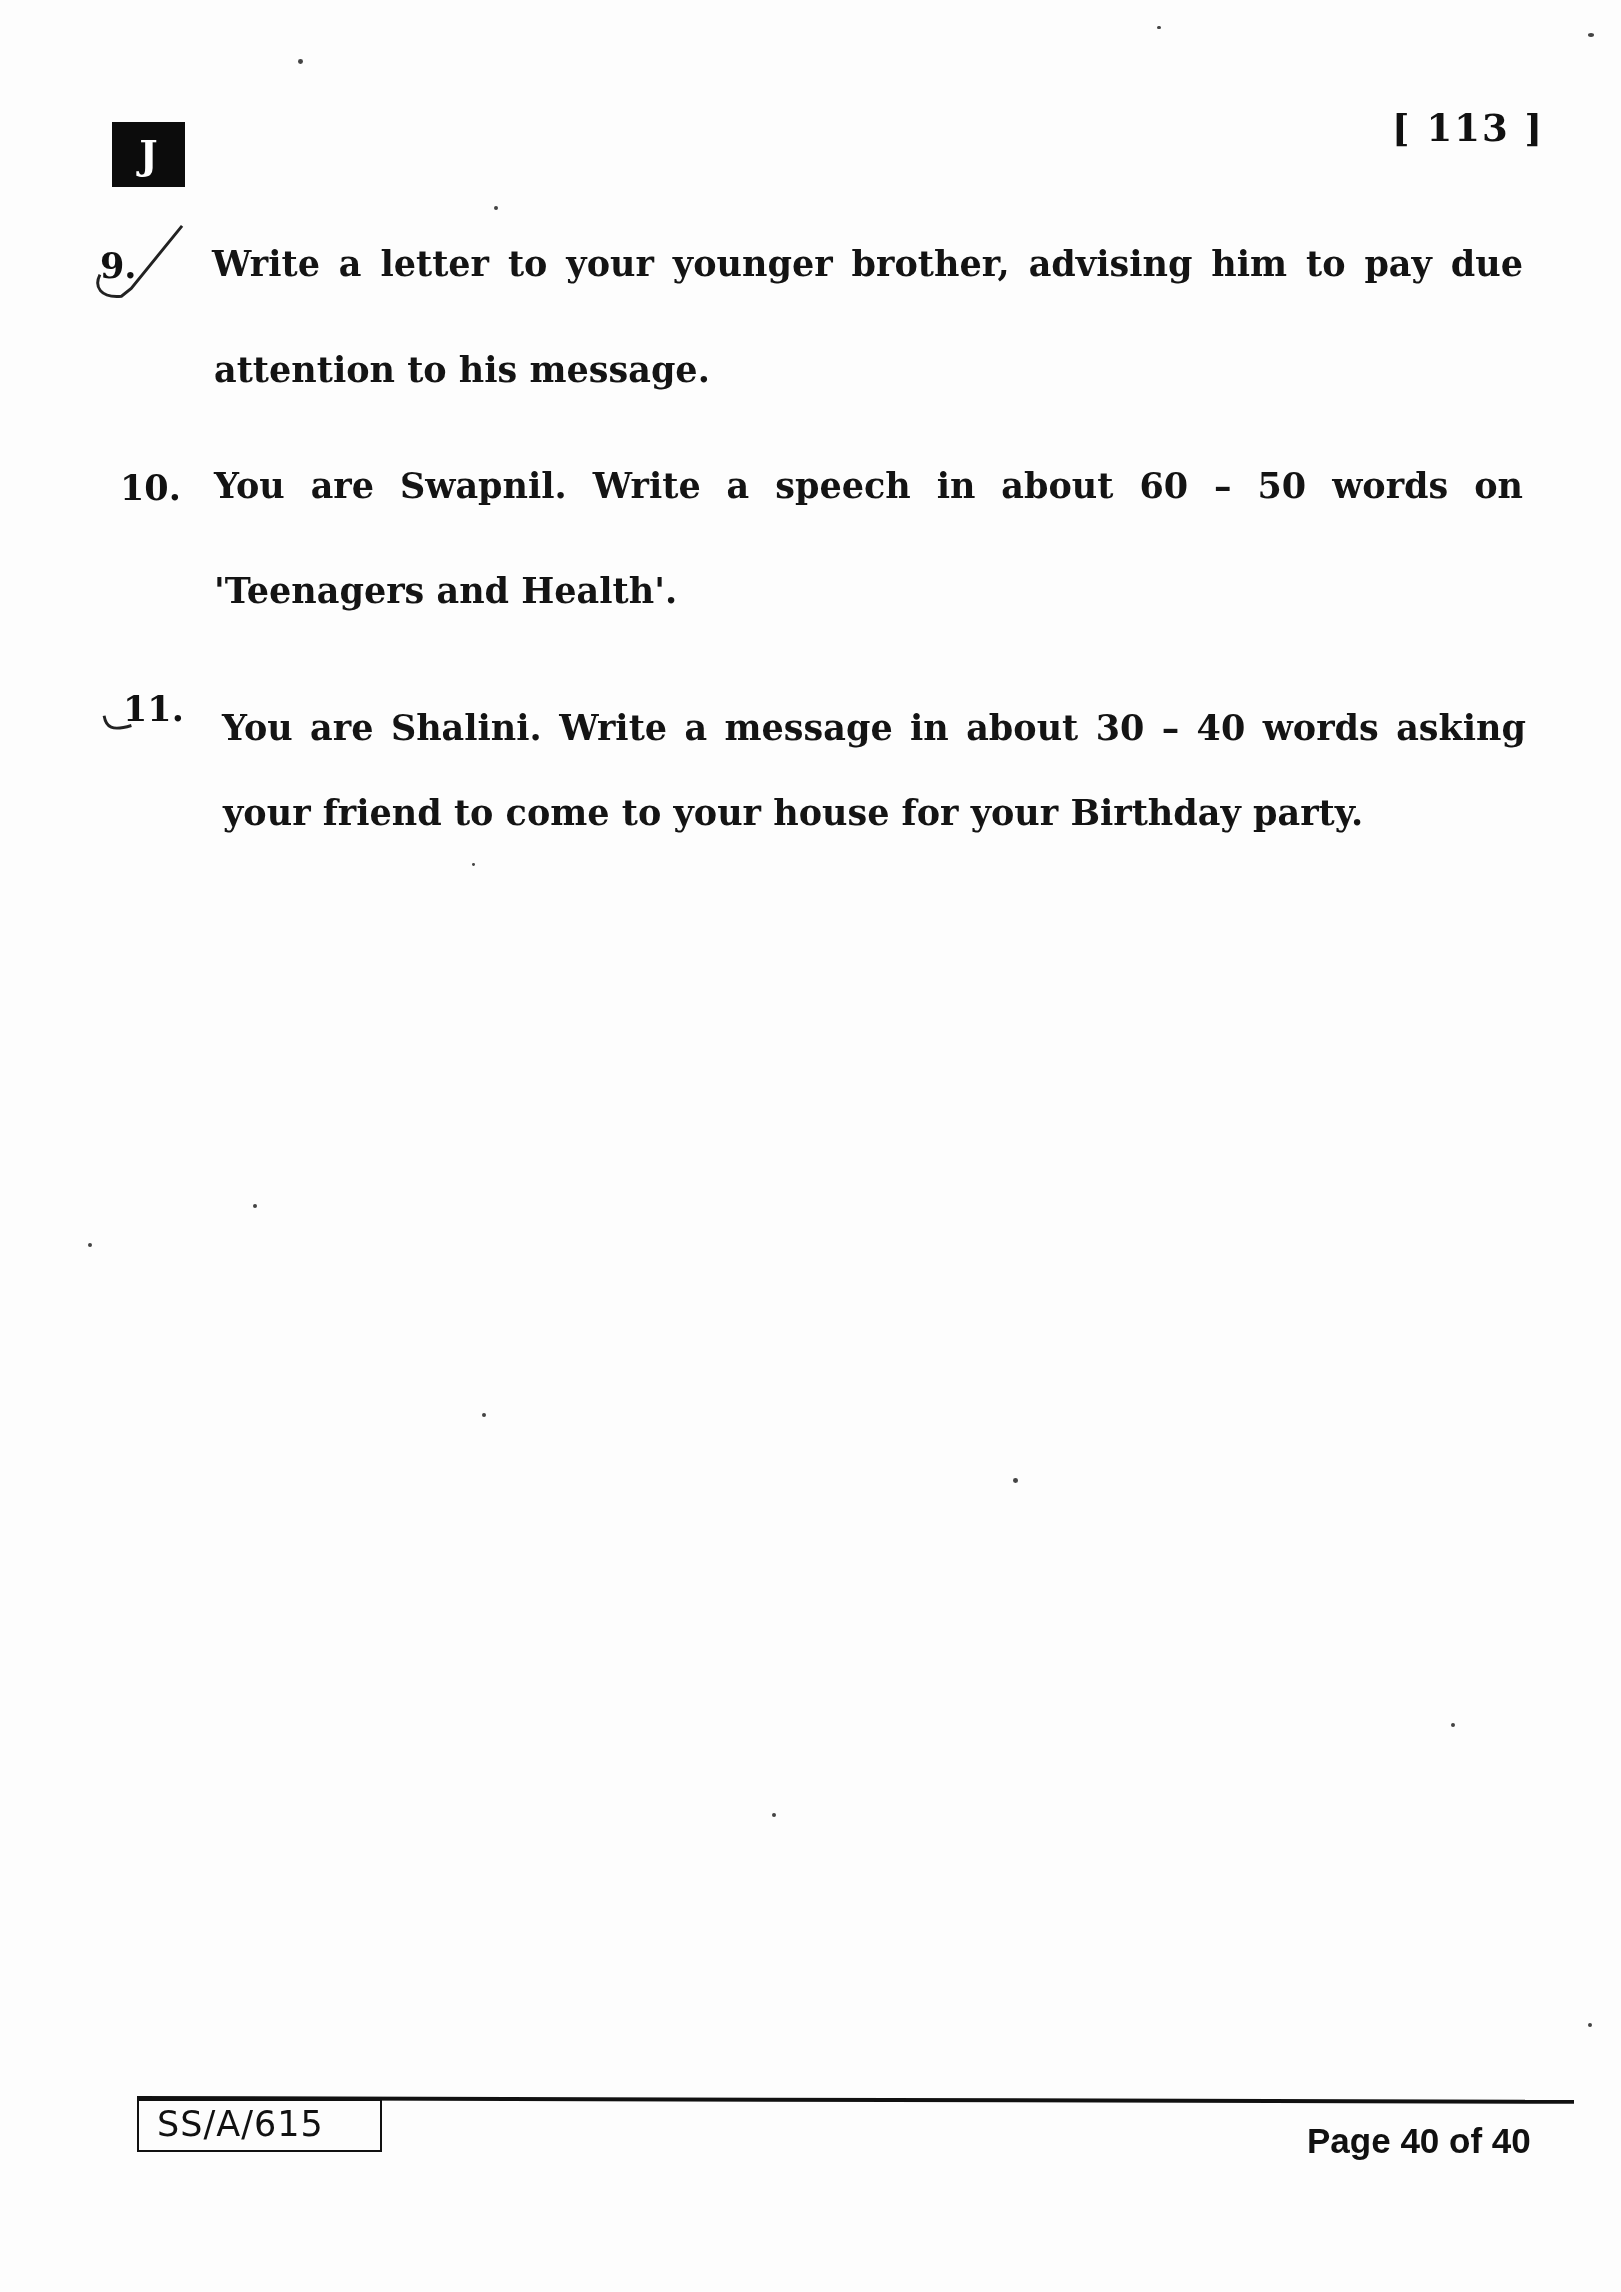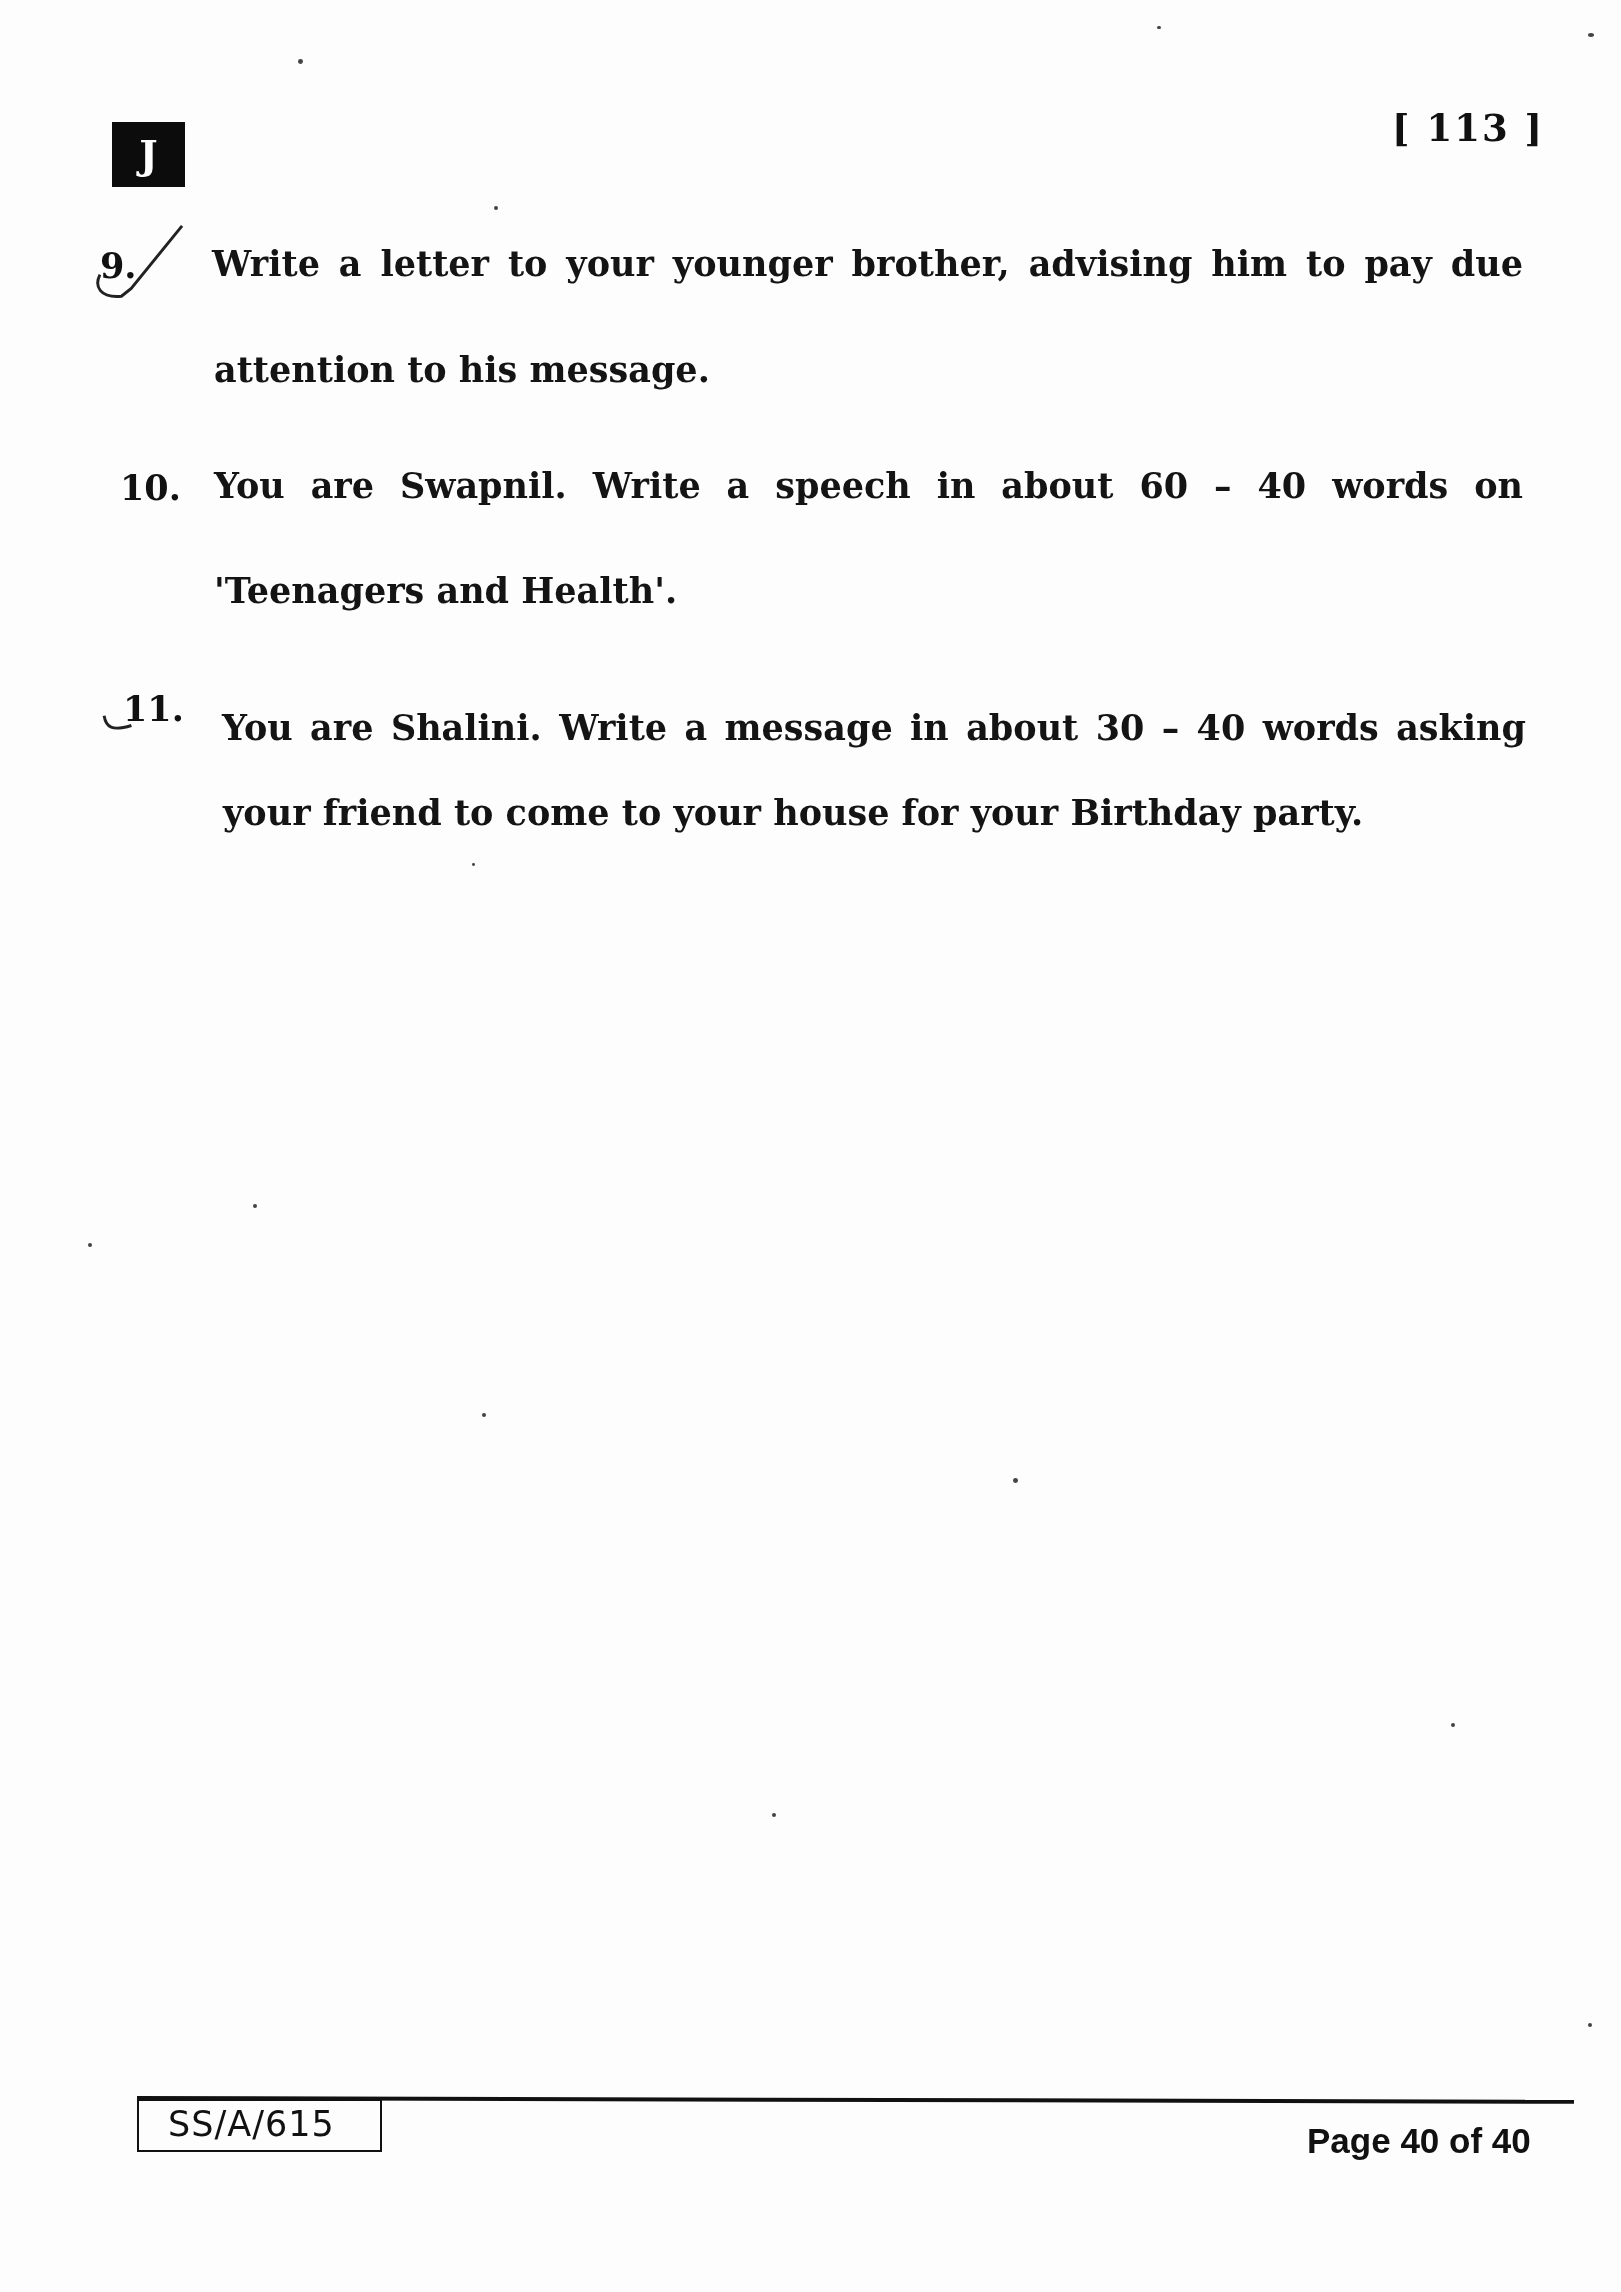--- a/index.html
+++ b/index.html
@@ -81,21 +81,21 @@
       position: absolute;
       left: 137px;
       top: 2099px;
       width: 245px;
       height: 53px;
       border: 2.9px solid #111;
       box-sizing: border-box;
       font-family: "DejaVu Sans", sans-serif;
       font-size: 35px;
       line-height: 47px;
-      padding-left: 29px;
+      padding-left: 18px;
       letter-spacing: 1px;
     }
     .page-num {
       position: absolute;
       left: 1307px;
       top: 2121px;
       font-family: Liberation Sans, sans-serif;
       font-weight: bold;
       font-size: 35px;
     }
@@ -123,21 +123,21 @@
     </svg>
     <div class="q line" style="left:212px; top:243px; width:1311px;">
       <span style="width:1311px; text-align:justify; text-align-last:justify; display:block;">Write a letter to your younger brother, advising him to pay due</span>
     </div>
     <div class="q" style="left:214px; top:349px;">attention to his message.</div>
   </div>
 
   <div>
     <span class="qnum" style="left:120px; top:467px;">10.</span>
     <div class="q line" style="left:214px; top:465px; width:1309px;">
-      <span style="width:1309px; text-align:justify; text-align-last:justify; display:block;">You are Swapnil. Write a speech in about 60 – 40 words on</span>
+      <span style="width:1309px; text-align:justify; text-align-last:justify; display:block;">You are Swapnil. Write a speech in about 60 – 50 words on</span>
     </div>
     <div class="q" style="left:214px; top:570px;">'Teenagers and Health'.</div>
   </div>
 
   <div>
     <span class="qnum" style="left:123px; top:688px;">11.</span>
     <svg class="tick" style="left:98px; top:706px;" width="59" height="39" viewBox="0 0 60 40">
       <path d="M6 10 C8 22, 14 26, 34 20" stroke="#222" stroke-width="3" fill="none"></path>
     </svg>
     <div class="q line" style="left:222px; top:688px; width:1304px;">

